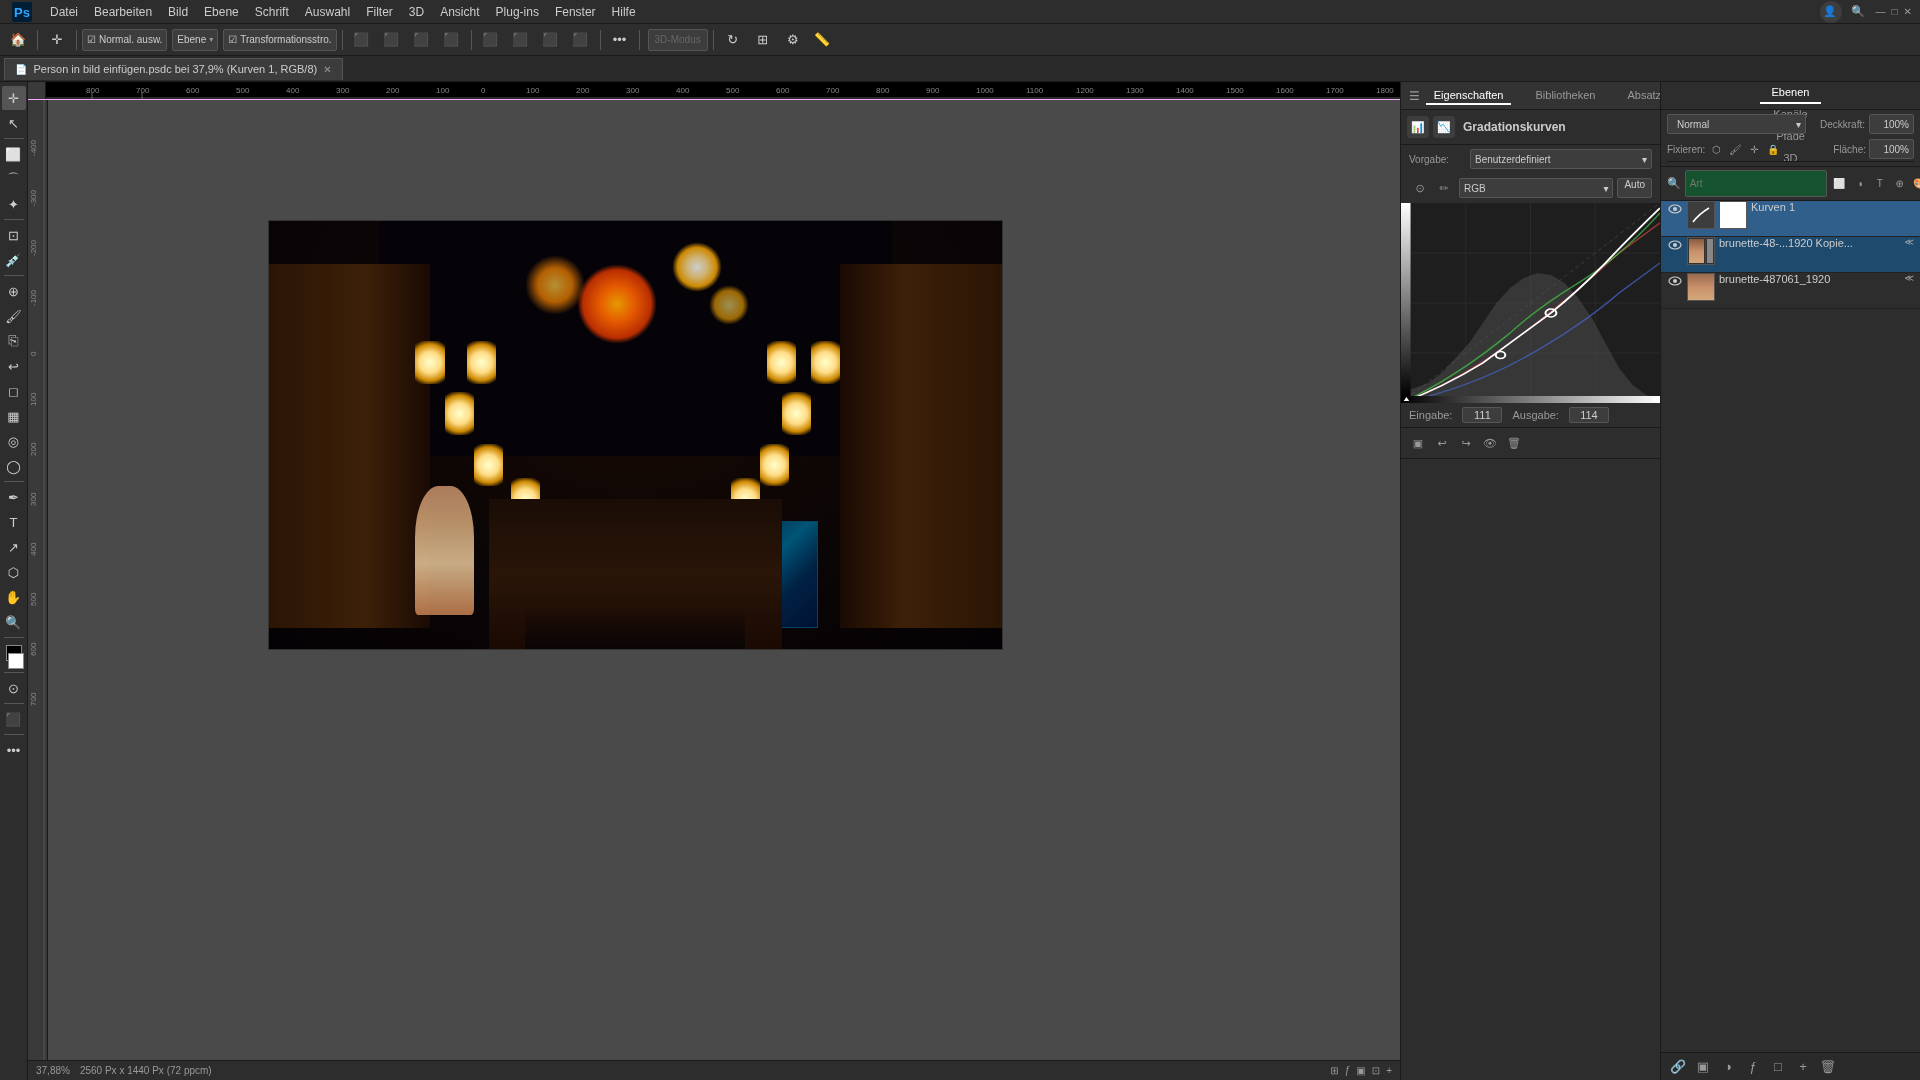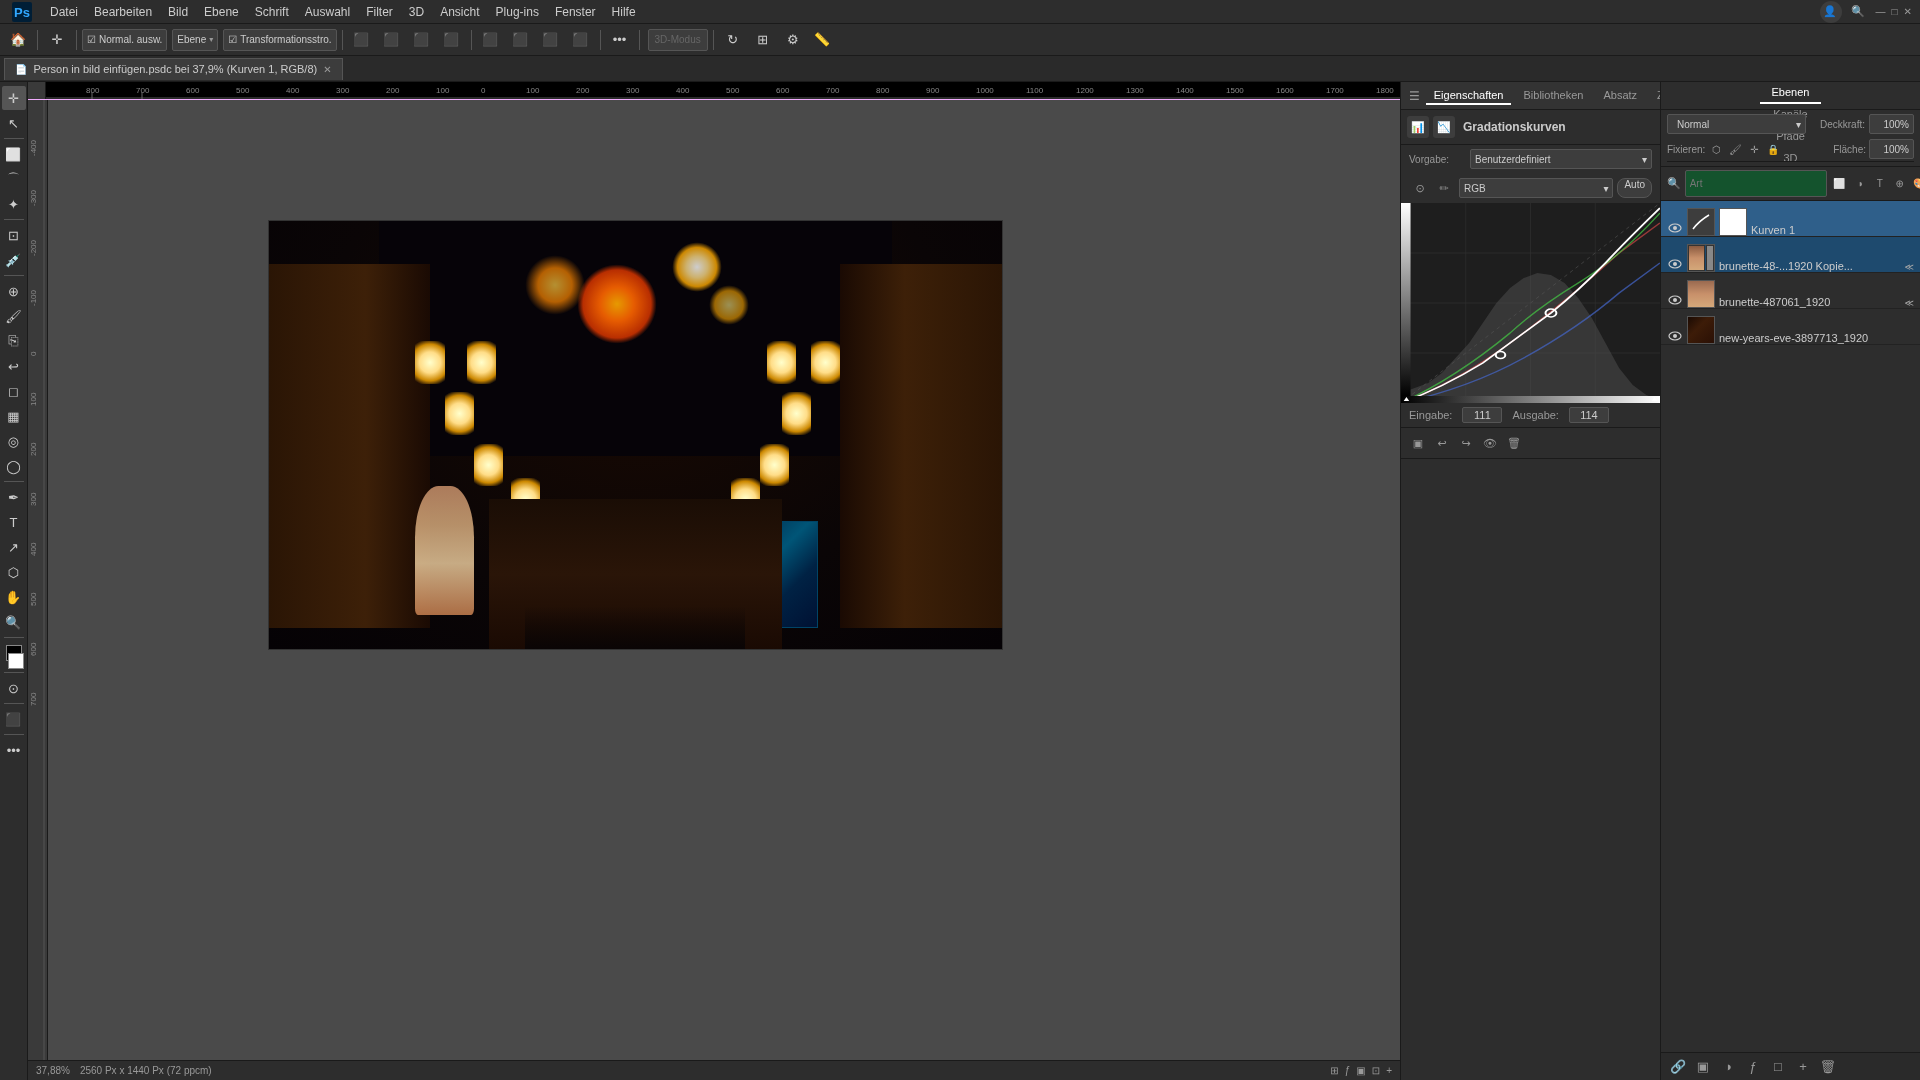--- a/index.html
+++ b/index.html
@@ -43,29 +43,29 @@
     #statusbar { position: absolute; bottom: 0; left: 0; right: 0; height: 20px; background: #2d2d2d; border-top: 1px solid #1a1a1a; display: flex; align-items: center; padding: 0 8px; gap: 10px; }
     .status-text { font-size: 10px; color: #999; }
 
     
     #right-panel { width: 260px; background: #2d2d2d; border-left: 1px solid #1a1a1a; display: flex; flex-direction: column; }
     .panel-header { height: 28px; background: #333; display: flex; align-items: center; padding: 0 8px; gap: 6px; border-bottom: 1px solid #1a1a1a; }
     .panel-header-icon { font-size: 12px; color: #999; }
     .panel-header-close { margin-left: auto; cursor: pointer; color: #999; font-size: 12px; }
 
     
-    .properties-tabs { height: 28px; background: #2d2d2d; display: flex; align-items: center; padding: 0 6px; gap: 4px; border-bottom: 1px solid #1a1a1a; }
+    .properties-tabs { height: 28px; background: #2d2d2d; display: flex; align-items: center; padding: 0 6px; gap: 16px; border-bottom: 1px solid #1a1a1a; }
     .prop-tab { font-size: 11px; color: #999; padding: 2px 8px; cursor: pointer; border-bottom: 2px solid transparent; }
     .prop-tab.active { color: #fff; border-bottom-color: #fff; }
 
     
     .curves-row { display: flex; align-items: center; padding: 4px 8px; gap: 6px; }
     .curves-label { font-size: 10px; color: #999; width: 55px; }
     .curves-dropdown { flex: 1; height: 20px; background: #3d3d3d; border: 1px solid #555; color: #ccc; font-size: 10px; padding: 0 4px; border-radius: 2px; display: flex; align-items: center; justify-content: space-between; cursor: pointer; }
-    .curves-auto-btn { height: 20px; background: #3d3d3d; border: 1px solid #555; color: #ccc; font-size: 10px; padding: 0 6px; border-radius: 8px; cursor: pointer; }
+    .curves-auto-btn { height: 20px; background: #3d3d3d; border: 1px solid #555; color: #ccc; font-size: 10px; padding: 0 6px; border-radius: 2px; cursor: pointer; }
 
     
     #curves-graph { width: 100%; height: 200px; background: #1e1e1e; position: relative; overflow: hidden; margin: 0; }
     #curves-svg { width: 100%; height: 100%; }
 
     .curves-input-row { display: flex; align-items: center; padding: 4px 8px; gap: 10px; font-size: 11px; color: #ccc; }
     .curves-input-label { color: #999; }
     .curves-input-value { background: #3d3d3d; border: 1px solid #555; color: #ccc; font-size: 11px; padding: 1px 4px; width: 40px; border-radius: 2px; text-align: center; }
     .curves-icon-btn { width: 22px; height: 22px; display: flex; align-items: center; justify-content: center; cursor: pointer; color: #999; font-size: 11px; border-radius: 2px; }
     .layers-tabs { height: 28px; background: #2d2d2d; display: flex; align-items: center; border-bottom: 1px solid #1a1a1a; flex-direction: column; }
@@ -81,21 +81,21 @@
 
     
     .layer-search { padding: 3px 6px; border-bottom: 1px solid #1a1a1a; display: flex; align-items: center; gap: 4px; }
     .layer-search-input { flex: 1; height: 27px; background: #14532d; border: 1px solid #555; color: #ccc; font-size: 10px; padding: 0 4px; border-radius: 2px; }
     .layer-search-icon { color: #999; font-size: 11px; }
     .layer-filter-icons { display: flex; gap: 2px; }
     .layer-filter-icon { width: 18px; height: 18px; display: flex; align-items: center; justify-content: center; cursor: pointer; color: #999; font-size: 10px; }
 
     
     .layer-list { flex: 1; overflow-y: auto; }
-    .layer-item { height: 36px; display: flex; align-items: flex-end; padding: 0 6px; gap: 4px; cursor: pointer; border-bottom: 1px solid #222; }
+    .layer-item { height: 36px; display: flex; align-items: flex-start; padding: 0 6px; gap: 4px; cursor: pointer; border-bottom: 1px solid #222; }
     .layer-item.selected { background: #2f5f8a; }
     .layer-item.selected-2 { background: #1e4a6e; }
     .layer-visibility { width: 16px; height: 16px; display: flex; align-items: center; justify-content: center; cursor: pointer; }
     .layer-name { font-size: 11px; color: #ccc; flex: 1; overflow: hidden; text-overflow: ellipsis; white-space: nowrap; }
     .layer-icons { display: flex; gap: 2px; align-items: center; }
 
     
     .layer-bottom { height: 28px; background: #2a2a2a; border-top: 1px solid #1a1a1a; display: flex; align-items: center; padding: 0 6px; gap: 3px; }
     .layer-bottom-btn { width: 22px; height: 22px; display: flex; align-items: center; justify-content: center; cursor: pointer; color: #999; font-size: 13px; border-radius: 2px; }
 
@@ -567,30 +567,20 @@
           <svg width="14" height="10" viewBox="0 0 14 10">
             <ellipse cx="7" cy="5" rx="6" ry="4" fill="none" stroke="#ccc" stroke-width="1.2"></ellipse>
             <circle cx="7" cy="5" r="2" fill="#ccc"></circle>
           </svg>
         </div>
         <div style="width:28px; height:28px; border:1px solid #555; background:linear-gradient(to bottom, #9a6a50, #c8906a, #d4a87a);"></div>
         <span class="layer-name">brunette-487061_1920</span>
         <div style="font-size:9px; color:#aaa;">≪</div>
       </div>
 
-      <div class="layer-item">
-        <div class="layer-visibility">
-          <svg width="14" height="10" viewBox="0 0 14 10">
-            <ellipse cx="7" cy="5" rx="6" ry="4" fill="none" stroke="#ccc" stroke-width="1.2"></ellipse>
-            <circle cx="7" cy="5" r="2" fill="#ccc"></circle>
-          </svg>
-        </div>
-        <div style="width:28px; height:28px; border:1px solid #555; background:linear-gradient(135deg, #1a0a03 0%, #3d1c08 40%, #2a1005 100%);"></div>
-        <span class="layer-name">new-years-eve-3897713_1920</span>
-      </div>
     </div>
 
     <div class="layer-bottom">
       <div class="layer-bottom-btn">🔗</div>
       <div class="layer-bottom-btn">▣</div>
       <div class="layer-bottom-btn">◑</div>
       <div class="layer-bottom-btn">ƒ</div>
       <div class="layer-bottom-btn">□</div>
       <div class="layer-bottom-btn">+</div>
       <div class="layer-bottom-btn">🗑</div>

